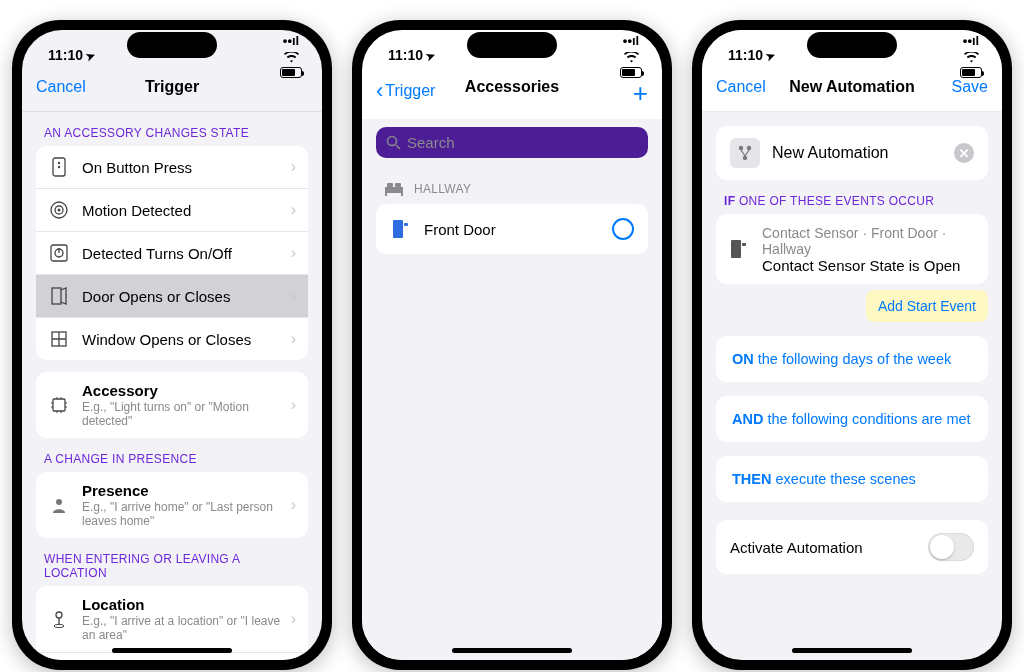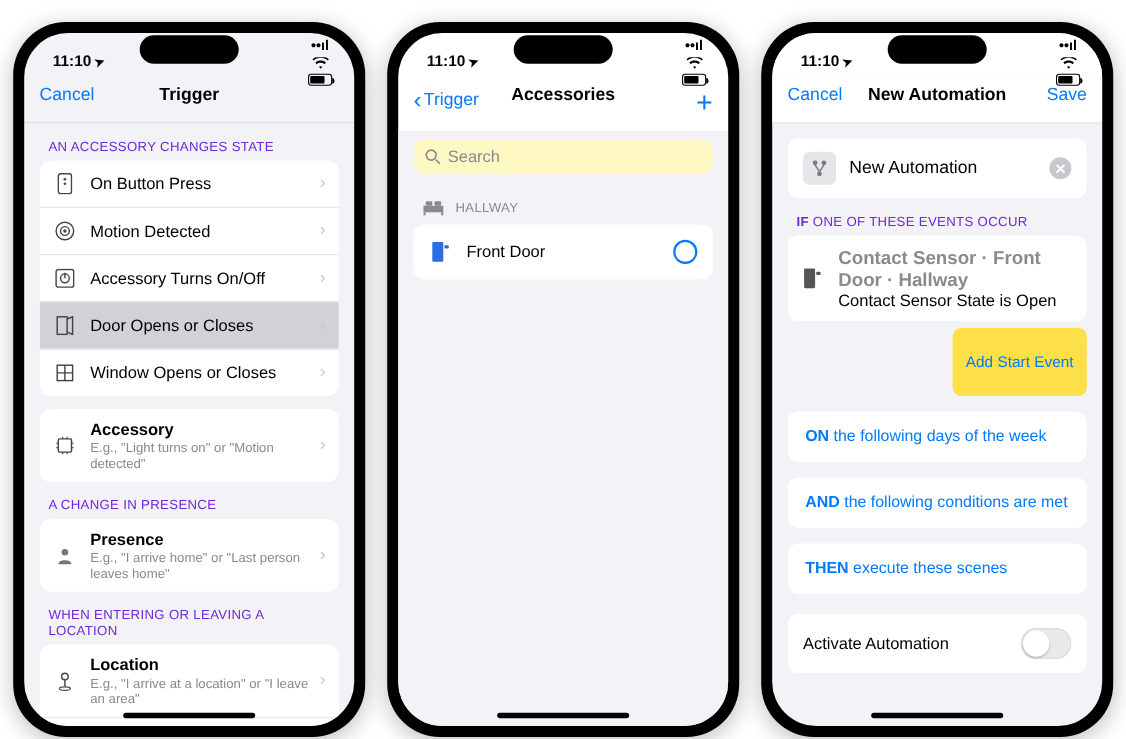--- a/index.html
+++ b/index.html
@@ -50,34 +50,34 @@
   .row .chev { color:#c7c7cc; }
   .two-line .label { font-weight:600; font-size:15px; }
   .two-line .sub { font-size:12px; color:#8a8a8e; margin-top:1px; }
   .two-line .textcol { flex:1; display:flex; flex-direction:column; }
   .content { height:calc(100% - 82px); overflow:hidden; }
   .home-indicator {
     position:absolute; bottom:7px; left:50%; transform:translateX(-50%);
     width:120px; height:5px; border-radius:3px; background:#000;
   }
   .searchbar {
-    margin:8px 14px 4px; background:#fef9c3; border-radius:10px; display:flex; align-items:center;
+    margin:8px 14px 4px; background:#4c1d95; border-radius:10px; display:flex; align-items:center;
     padding:7px 10px; color:#8a8a8e; font-size:15px;
   }
   .hall-header { display:flex; align-items:center; gap:10px; padding:20px 22px 8px; color:#8a8a8e;
     text-transform:uppercase; font-size:12px; letter-spacing:.3px; }
   .accessory-row { padding:14px 14px; }
   .radio { width:22px; height:22px; border:2px solid #007aff; border-radius:50%; }
   .summary-row { display:flex; align-items:center; padding:12px 14px; }
   .grey-icon { width:30px; height:30px; border-radius:6px; background:#e5e5ea; display:flex;
     align-items:center; justify-content:center; margin-right:12px; color:#7a7a7e; }
   .clear-btn { width:20px; height:20px; border-radius:50%; background:#c7c7cc; color:#fff;
     display:flex; align-items:center; justify-content:center; font-size:13px; font-weight:700; }
   .pill-right { display:flex; justify-content:flex-end; padding:6px 14px 0; }
-  .pill { background:#fde047; color:#007aff; font-size:14px; padding:23px 12px; border-radius:8px; }
+  .pill { background:#fef9c3; color:#007aff; font-size:14px; padding:8px 12px; border-radius:8px; }
   .link-card { padding:15px 16px; font-size:14.5px; }
   .link-card .kw { font-weight:700; color:#007aff; }
   .link-card .rest { color:#007aff;text-align:center; }
   .toggle-off { width:46px; height:28px; background:#e9e9ea; border-radius:14px; position:relative;
     box-shadow:inset 0 0 0 1px #dcdcdf; }
   .toggle-off::after { content:""; position:absolute; left:2px; top:2px; width:24px; height:24px;
     background:#fff; border-radius:50%; box-shadow:0 1px 2px rgba(0,0,0,.25); }
   svg { display:block; }
   .mini-stat { display:flex; align-items:center; gap:3px; }
   .battery { border:1.3px solid #000; border-radius:3px; width:22px; height:11px; display:flex; align-items:center; padding:1px; position:relative;}
@@ -140,21 +140,21 @@
             <span class="chev">›</span>
           </div>
           <div class="row">
             <span class="icon-box">
                 <svg width="18" height="18">
                   <rect x="1" y="1" width="16" height="16" rx="2" fill="none" stroke="#444" stroke-width="1.3"></rect>
                   <circle cx="9" cy="9" r="4" fill="none" stroke="#444" stroke-width="1.3"></circle>
                   <line x1="9" y1="4" x2="9" y2="9" stroke="#444" stroke-width="1.3"></line>
                 </svg>
               </span>
-            <span class="label">Accessory Turns On/Off</span>
+            <span class="label">Detected Turns On/Off</span>
             <span class="chev">›</span>
           </div>
           <div class="row selected">
             <span class="icon-box">
                 <svg width="18" height="18">
                   <rect x="2" y="1" width="9" height="16" fill="none" stroke="#444" stroke-width="1.3"></rect>
                   <path d="M11 3 L16 1 L16 17 L11 15" fill="none" stroke="#444" stroke-width="1.3"></path>
                 </svg>
               </span>
             <span class="label">Door Opens or Closes</span>
@@ -353,21 +353,21 @@
         </div>
         <div class="card">
           <div class="row two-line" style="padding:10px 12px;">
             <span class="icon-box">
                 <svg width="18" height="20">
                   <rect x="1" y="1" width="10" height="18" rx="1" fill="#555"></rect>
                   <rect x="12" y="4" width="4" height="3" rx="1" fill="#555"></rect>
                 </svg>
               </span>
             <span class="textcol">
-              <span class="sub" style="font-weight:700; font-size:17px;">Contact Sensor · Front Door · Hallway</span>
+              <span class="sub" style="font-weight:400; font-size:14px;">Contact Sensor · Front Door · Hallway</span>
               <span class="label" style="font-weight:400;">Contact Sensor State is Open</span>
             </span>
           </div>
         </div>
         <div class="pill-right">
           <span class="pill">Add Start Event</span>
         </div>
 
         <div style="height:14px"></div>
         <div class="card link-card">

